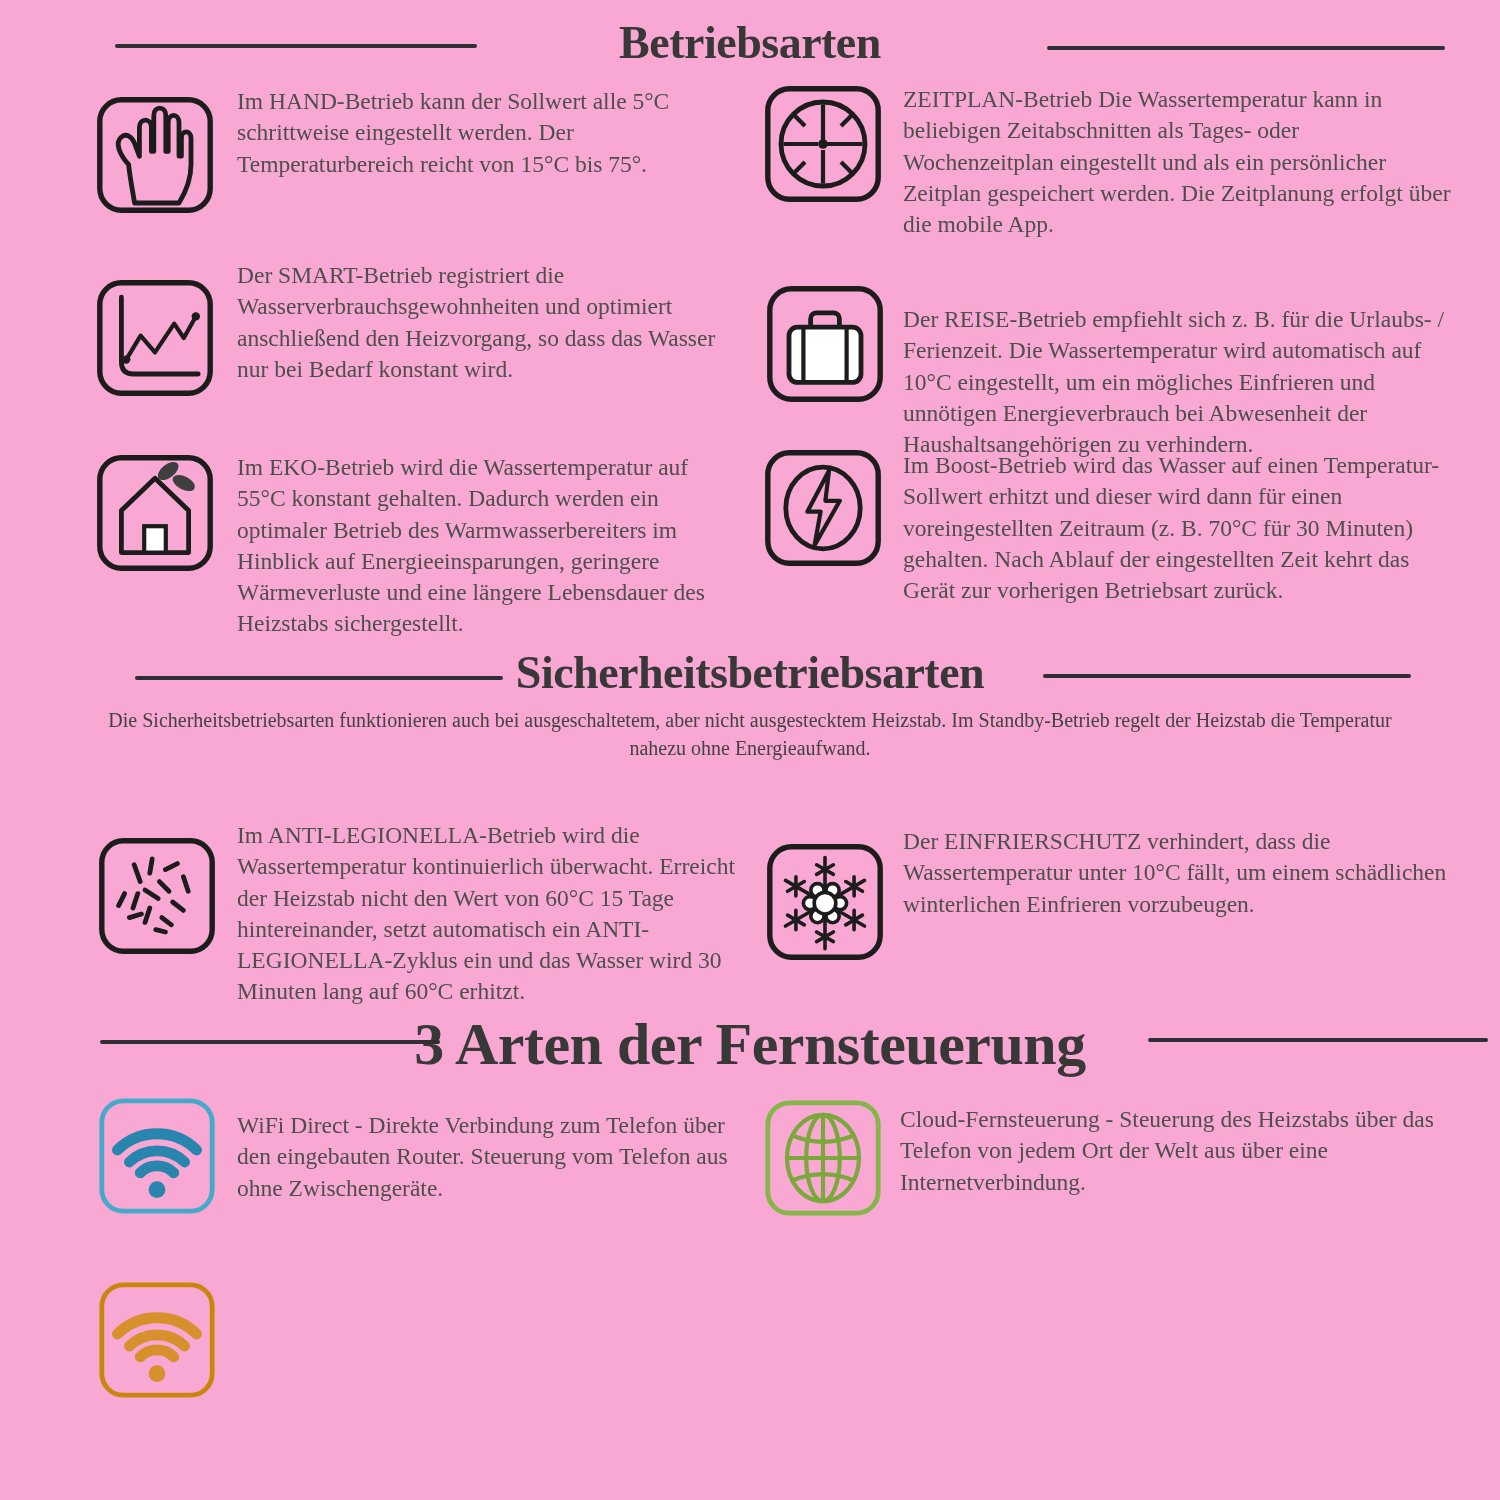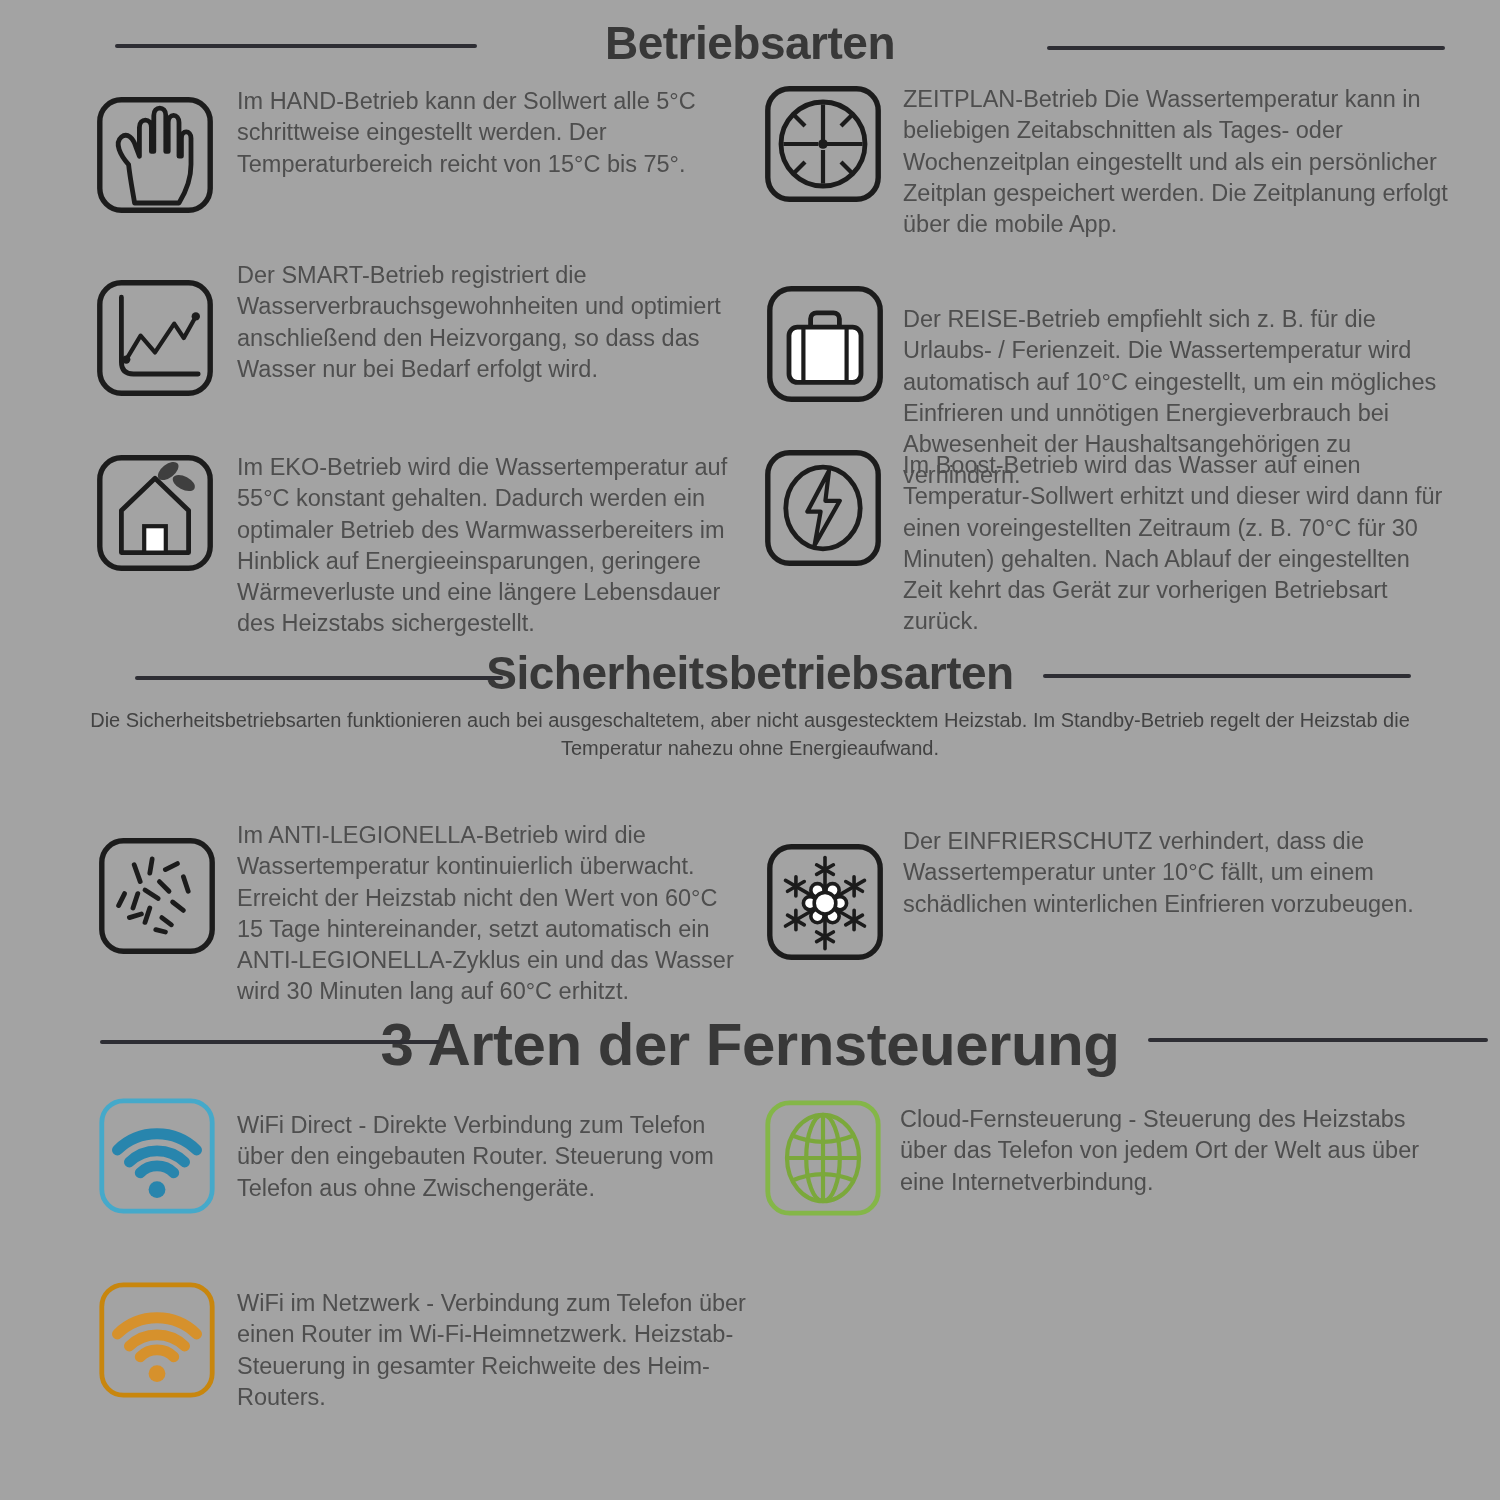--- a/index.html
+++ b/index.html
@@ -1,17 +1,17 @@
 <!DOCTYPE html>
 <html><head>
 <meta charset="utf-8">
 <style>
   html,body{margin:0;padding:0;background:#fff;}
-  .page{position:relative;width:1500px;height:1500px;background:#a3a3a3;overflow:hidden;
-        font-family:Liberation Sans, sans-serif;color:#4b4b4b;}
+  .page{position:relative;width:1500px;height:1500px;background:#f9a8d4;overflow:hidden;
+        font-family:Liberation Serif, serif;color:#4b4b4b;}
   .abs{position:absolute;}
   .title{font-weight:bold;color:#383838;letter-spacing:-0.5px;text-align:center;width:1500px;left:0;}
   .t1{font-size:46px;top:16px;}
   .t2{font-size:46px;top:646px;}
   .t3{font-size:60px;top:1010px;}
   .rule{background:#2e2e34;height:4px;border-radius:2px;}
   .body-text{font-size:23.5px;line-height:1.33;color:#4e4e4e;}
   .intro{font-size:20px;line-height:1.4;color:#424242;text-align:center;}
   svg{display:block;}
   .blk{stroke:#1c1c1c;}
@@ -48,21 +48,21 @@
   </svg>
   <div class="abs body-text" style="left:903px;top:84px;width:548px;">ZEITPLAN-Betrieb Die Wassertemperatur kann in beliebigen Zeitabschnitten als Tages- oder Wochenzeitplan eingestellt und als ein persönlicher Zeitplan gespeichert werden. Die Zeitplanung erfolgt über die mobile App.</div>
 
   <svg class="abs" style="left:95px;top:278px;" width="120" height="120" viewBox="0 0 100 100">
     <rect x="4" y="4" width="92" height="92" rx="18" fill="none" class="blk" stroke-width="4.5"></rect>
     <path d="M22 16 L22 70 Q22 80 32 80 L86 80" fill="none" class="blk" stroke-width="4" stroke-linecap="round"></path>
     <polyline points="26,68 38,48 50,62 66,38 74,50 84,32" fill="none" class="blk" stroke-width="3.5" stroke-linejoin="round"></polyline>
     <circle cx="26" cy="68" r="3.5" fill="#1c1c1c"></circle>
     <circle cx="84" cy="32" r="3.5" fill="#1c1c1c"></circle>
   </svg>
-  <div class="abs body-text" style="left:237px;top:260px;width:492px;">Der SMART-Betrieb registriert die Wasserverbrauchsgewohnheiten und optimiert anschließend den Heizvorgang, so dass das Wasser nur bei Bedarf erfolgt wird.</div>
+  <div class="abs body-text" style="left:237px;top:260px;width:492px;">Der SMART-Betrieb registriert die Wasserverbrauchsgewohnheiten und optimiert anschließend den Heizvorgang, so dass das Wasser nur bei Bedarf konstant wird.</div>
 
   <svg class="abs" style="left:765px;top:284px;" width="120" height="120" viewBox="0 0 100 100">
     <rect x="4" y="4" width="92" height="92" rx="18" fill="none" class="blk" stroke-width="4.5"></rect>
     <rect x="38" y="24" width="24" height="18" rx="5" fill="none" class="blk" stroke-width="4"></rect>
     <rect x="20" y="36" width="60" height="46" rx="7" fill="#ffffff" class="blk" stroke-width="4"></rect>
     <line x1="32" y1="36" x2="32" y2="82" class="blk" stroke-width="3.5"></line>
     <line x1="68" y1="36" x2="68" y2="82" class="blk" stroke-width="3.5"></line>
   </svg>
   <div class="abs body-text" style="left:903px;top:260px;width:548px;margin-top:44px;">Der REISE-Betrieb empfiehlt sich z. B. für die Urlaubs- / Ferienzeit. Die Wassertemperatur wird automatisch auf 10°C eingestellt, um ein mögliches Einfrieren und unnötigen Energieverbrauch bei Abwesenheit der Haushaltsangehörigen zu verhindern.</div>
 
@@ -183,15 +183,14 @@
 
   <svg class="abs" style="left:97px;top:1280px;" width="120" height="120" viewBox="0 0 100 100">
     <rect x="4" y="4" width="92" height="92" rx="18" fill="none" stroke-width="4" stroke="#C8860D"></rect>
     <g fill="none" stroke-width="9" stroke-linecap="round" stroke="#D6912C">
       <path d="M17 45 A47 47 0 0 1 83 45"></path>
       <path d="M27 55 A33 33 0 0 1 73 55"></path>
       <path d="M36 64 A20 20 0 0 1 64 64"></path>
     </g>
     <circle cx="50" cy="78" r="7" fill="#D6912C"></circle>
   </svg>
-  <div class="abs body-text" style="left:237px;top:1288px;width:520px;">WiFi im Netzwerk - Verbindung zum Telefon über einen Router im Wi-Fi-Heimnetzwerk. Heizstab-Steuerung in gesamter Reichweite des Heim-Routers.</div>
 
 </div>
 
 </body></html>

